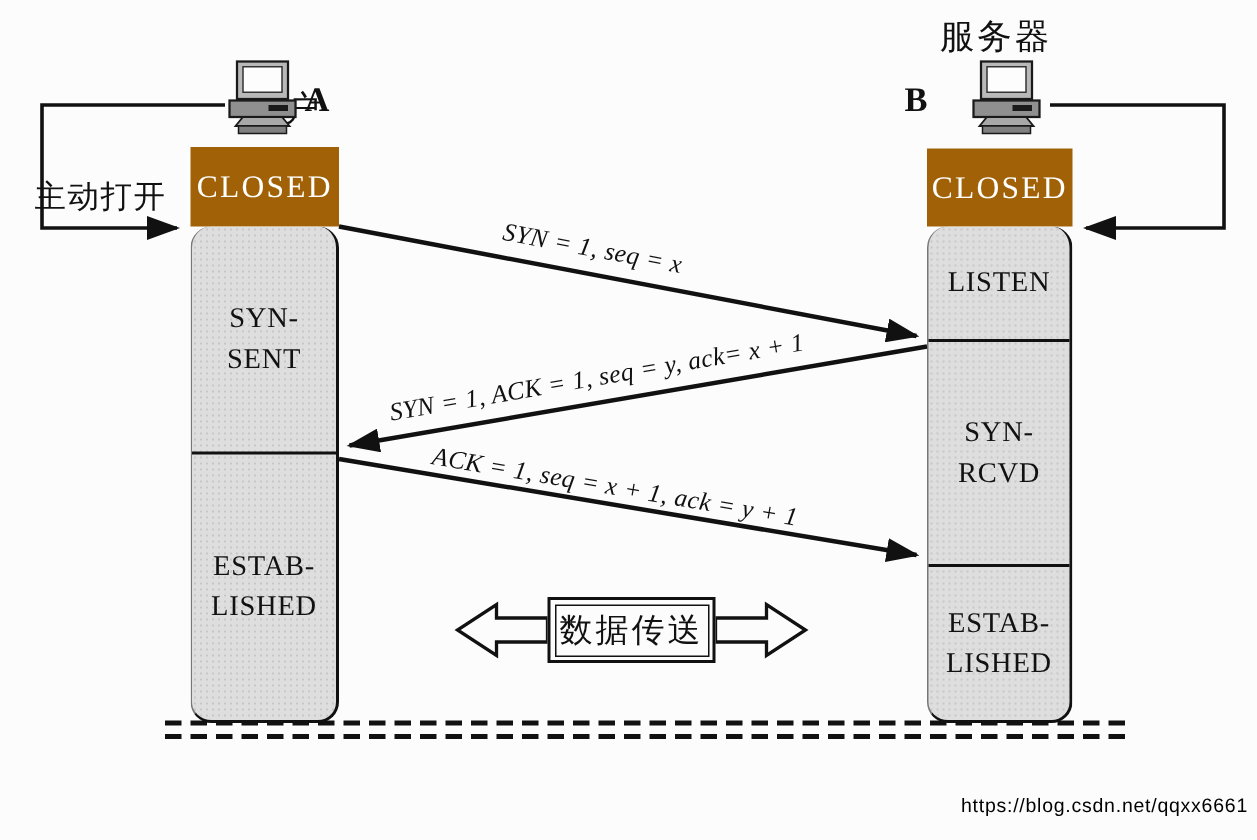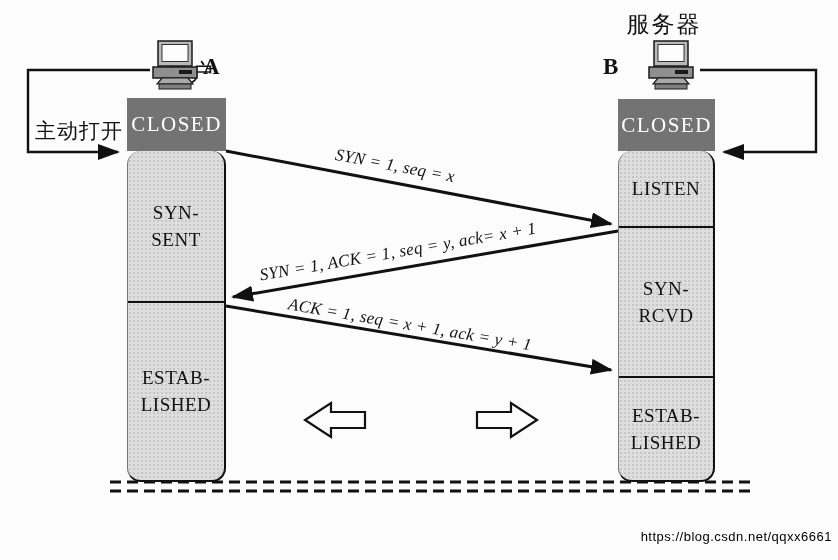--- a/index.html
+++ b/index.html
@@ -18,21 +18,21 @@
     font-size:23px;letter-spacing:2px;text-align:center;
     width:110px;line-height:26px;
   }
   .host-letter{font-size:23px;font-weight:bold;}
 
   
   .open-label{font-size:21px;letter-spacing:1px;line-height:28px;white-space:nowrap;}
 
   
   .closed-box{
-    background:#737373;color:#fff;
+    background:#a16207;color:#fff;
     display:flex;align-items:center;justify-content:center;
     font-size:21px;letter-spacing:1.5px;
   }
 
   
   .col{
     background-color:#dedede;
     background-image:radial-gradient(#c7c7c7 1px, rgba(0,0,0,0) 1px);
     background-size:4px 4px;
     border-left:1.5px solid #777;
@@ -123,21 +123,21 @@
   <svg class="abs" style="left:642px;top:40px;" width="58" height="54" viewBox="0 0 58 54">
     <rect x="12" y="1" width="34" height="25" fill="#b9b9b9" stroke="#1a1a1a" stroke-width="1.5"></rect>
     <rect x="16" y="4.5" width="26" height="17" fill="#fdfdfd" stroke="#333" stroke-width="1"></rect>
     <rect x="7" y="27" width="44" height="11" fill="#8f8f8f" stroke="#1a1a1a" stroke-width="1.5"></rect>
     <rect x="33" y="30" width="13" height="4" fill="#1a1a1a"></rect>
     <polygon points="16,38 42,38 47,44 11,44" fill="#a8a8a8" stroke="#1a1a1a" stroke-width="1.2"></polygon>
     <rect x="13" y="44" width="32" height="5" fill="#808080" stroke="#1a1a1a" stroke-width="1"></rect>
   </svg>
   <div class="abs host-letter" style="left:603px;top:54px;">B</div>
 
-  <div class="abs open-label" style="left:35px;top:117px;">主动打开</div>
+  <div class="abs open-label" style="left:23px;top:117px;">主动打开</div>
 
   <div class="abs closed-box" style="left:127px;top:98px;width:99px;height:53px;">CLOSED</div>
   <div class="abs closed-box" style="left:618px;top:99px;width:97px;height:52px;">CLOSED</div>
 
   <div class="abs col" style="left:127px;top:151px;width:99px;height:331px;">
     <div class="section divided" style="height:152px;">
       <div class="state-label">SYN-
 SENT</div>
     </div>
     <div class="section" style="height:176px;">
@@ -157,16 +157,19 @@
     <div class="section" style="height:101px;">
       <div class="state-label">ESTAB-
 LISHED</div>
     </div>
   </div>
 
   <div class="abs msg-label" style="left:395px;top:166px;transform:translate(-50%,-50%) rotate(10.7deg);">SYN = 1, seq = x</div>
   <div class="abs msg-label" style="left:398px;top:252px;transform:translate(-50%,-50%) rotate(-9.7deg);">SYN = 1, ACK = 1, seq = y, ack= x + 1</div>
   <div class="abs msg-label" style="left:410px;top:325px;transform:translate(-50%,-50%) rotate(9.6deg);">ACK = 1, seq = x + 1, ack = y + 1</div>
 
+  <div class="abs dt-box" style="left:365px;top:398px;width:112px;height:44px;">
+    <div class="dt-inner">数据传送</div>
+  </div>
 
   <div class="abs watermark" style="right:6px;top:529px;">https://blog.csdn.net/qqxx6661</div>
 
 </div>
 
 </body></html>

